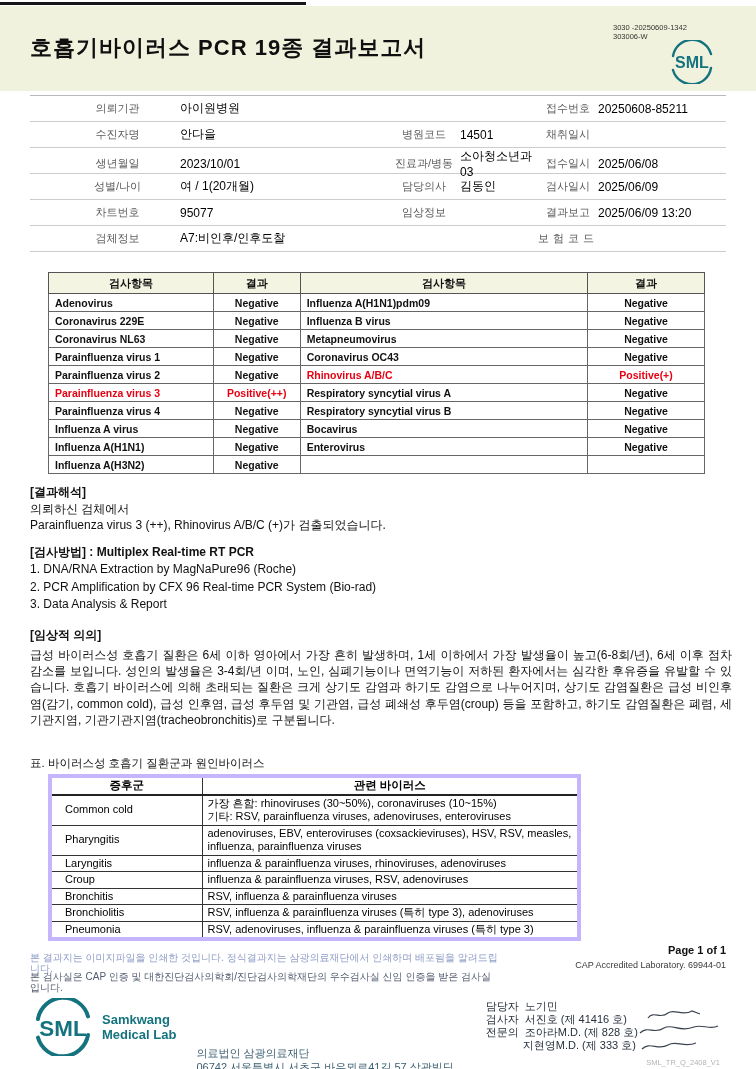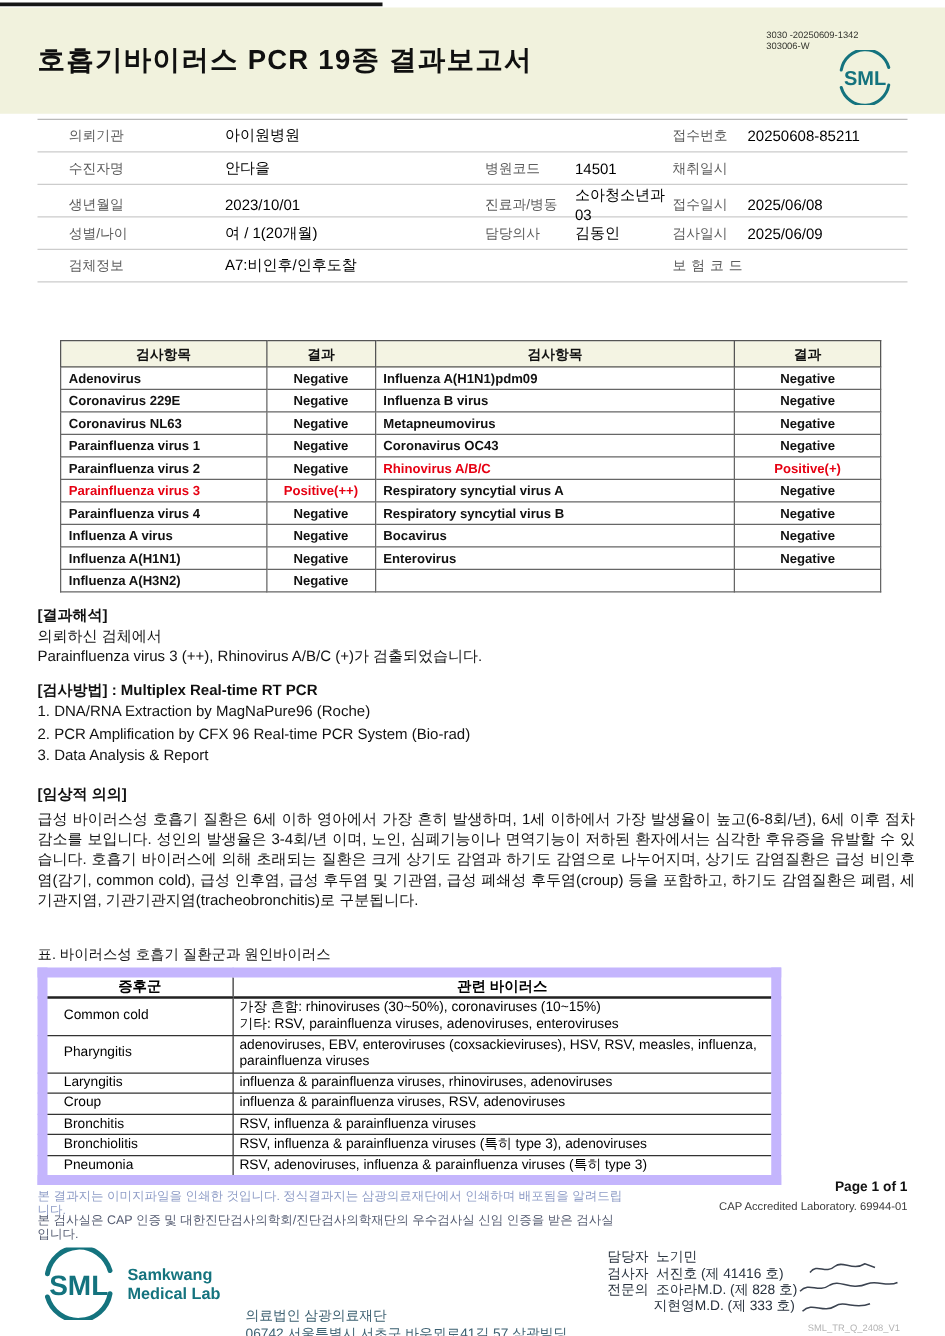--- a/index.html
+++ b/index.html
@@ -8,42 +8,42 @@
 
   .scan-artifact { position:absolute; top:2px; left:0; width:306px; height:3px; background:#161616; }
 
   .band { position:absolute; top:6px; left:0; width:756px; height:85px; background:#f1f2dd; }
   .title { position:absolute; left:30px; top:27px; font-size:22px; font-weight:600; letter-spacing:1px; color:#101010; }
   .doc-codes { position:absolute; left:613px; top:17px; font-size:7.5px; line-height:9px; color:#33342e; }
   .logo-sm { position:absolute; left:668px; top:34px; }
 
   .info { position:absolute; top:95px; left:30px; width:696px; border-top:1px solid #b9b9b9; }
   .irow { display:grid; grid-template-columns:125px 208px 72px 78px 60px auto; align-items:center; height:26px; border-bottom:1px solid #cccccc; padding-left:25px; }
-  .il { font-size:11px; color:#5b5b5b; }
+  .il { font-size:11px; color:#5b5b5b;text-align:center; }
   .iv { font-size:12px; color:#000; }
   .spread { letter-spacing:4px; }
 
   table { border-collapse:collapse; }
   .results { position:absolute; top:272px; left:48px; width:657px; border:1.5px solid #3a3a3a;padding-left:32px; }
   .results th { background:#f4f4e3; font-size:11px; font-weight:bold; height:21px; border:1px solid #555; color:#111; }
   .results td { font-size:10.5px; font-weight:bold; height:18px; border:1px solid #666; color:#111; }
   .results td.name { text-align:left; padding-left:6px; }
   .results td.res { text-align:center; }
   .red { color:#e60012 !important; }
 
   .textblock { position:absolute; top:484px; left:30px; width:702px; color:#111; }
   .sec-h { font-size:12px; font-weight:bold; }
   .interp-line { font-size:12px; line-height:16px; }
   .method-h { margin-top:11px; font-size:12px; font-weight:bold; }
   .step { font-size:12px; line-height:17.5px; }
   .clin-h { margin-top:13px; font-size:12px; font-weight:bold; }
   .clin-body { margin-top:3px; font-size:12px; line-height:16.4px; text-align:justify; }
   .tcaption { margin-top:27px; font-size:11.5px; color:#111; }
 
-  .syndrome { margin-top:3px; width:595px; border:8px solid #c4b5fd; }
+  .syndrome { margin-top:3px; margin-left:18px; width:533px; border:4px solid #c4b5fd; }
   .syndrome th { font-size:11.5px; font-weight:bold; height:19px; border:1px solid #333; border-bottom:2px solid #222; color:#000; background:#fff; }
   .syndrome td { font-size:11px; line-height:13.5px; border:1px solid #333; padding:1px 5px; color:#000; }
   .syndrome td.syn { padding-left:13px; }
 
   .notices { position:absolute; top:952px; left:30px; width:470px; }
   .notice1 { font-size:10px; color:#8e9cc6; line-height:11px; }
   .notice2 { font-size:10px; color:#535a70; line-height:11px; margin-top:-3px; }
   .pageinfo { position:absolute; top:944px; right:30px; text-align:right; }
   .pagenum { font-size:11px; font-weight:600; color:#111; }
   .capline { font-size:9px; color:#3a3a3a; margin-top:4px; }
@@ -102,20 +102,28 @@
       <span class="il">접수일시</span>
       <span class="iv">2025/06/08</span>
     </div>
     <div class="irow">
       <span class="il">성별/나이</span>
       <span class="iv">여 / 1(20개월)</span>
       <span class="il">담당의사</span>
       <span class="iv">김동인</span>
       <span class="il">검사일시</span>
       <span class="iv">2025/06/09</span>
+    </div>
+    <div class="irow">
+      <span class="il">차트번호</span>
+      <span class="iv">95077</span>
+      <span class="il">임상정보</span>
+      <span class="iv"></span>
+      <span class="il">결과보고</span>
+      <span class="iv">2025/06/09 13:20</span>
     </div>
     <div class="irow">
       <span class="il">검체정보</span>
       <span class="iv">A7:비인후/인후도찰</span>
       <span class="il"></span>
         <span class="iv"></span>
       <span class="il spread">보험코드</span>
       <span class="iv"></span>
     </div>
   </div>

